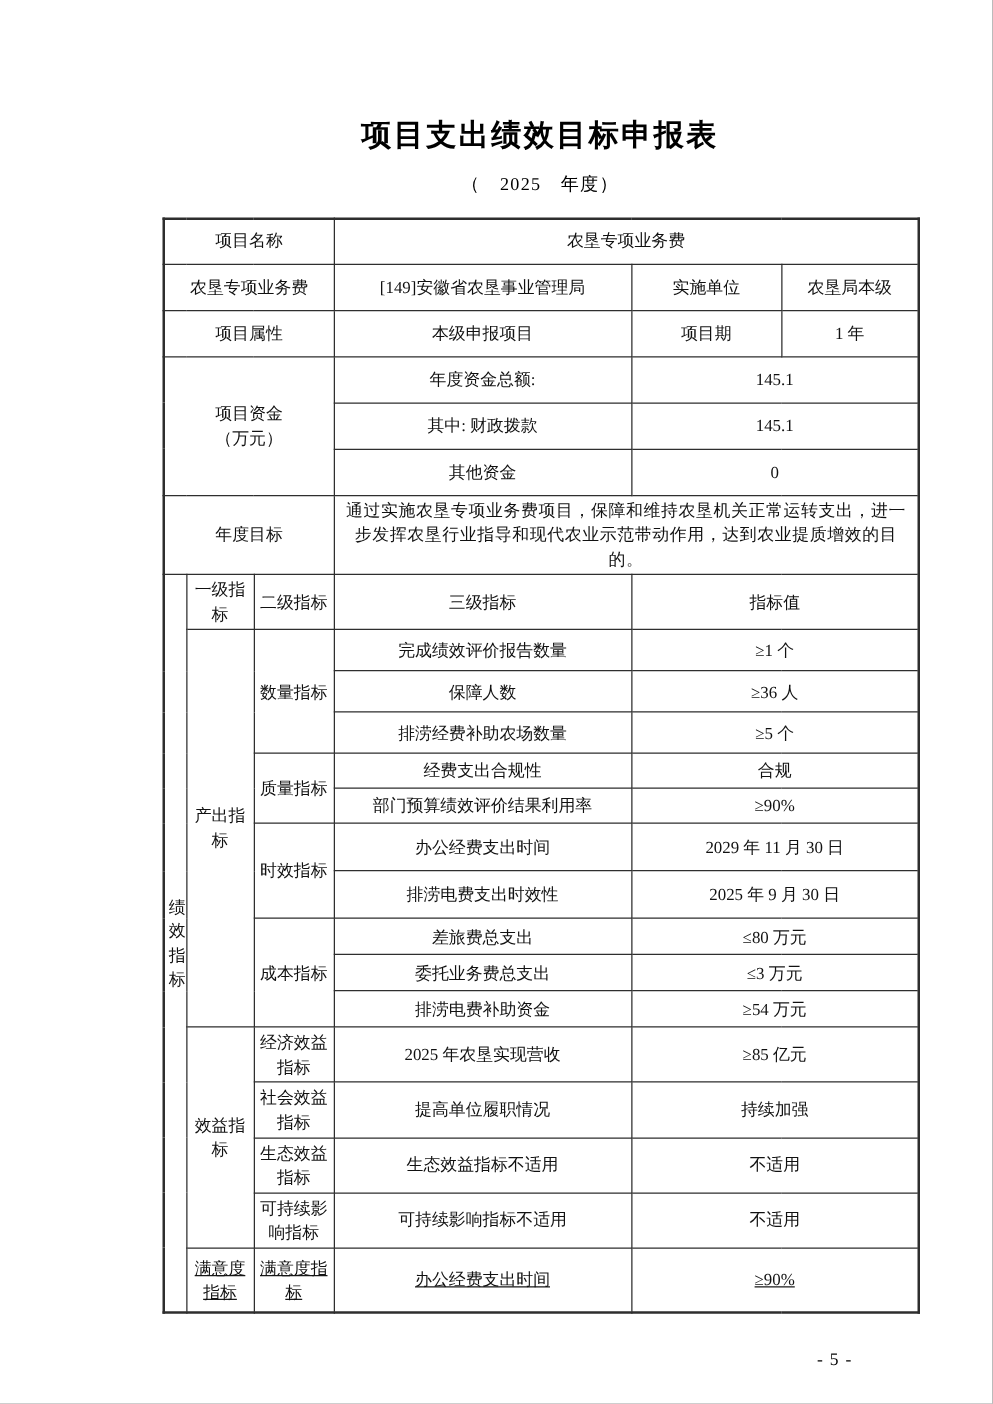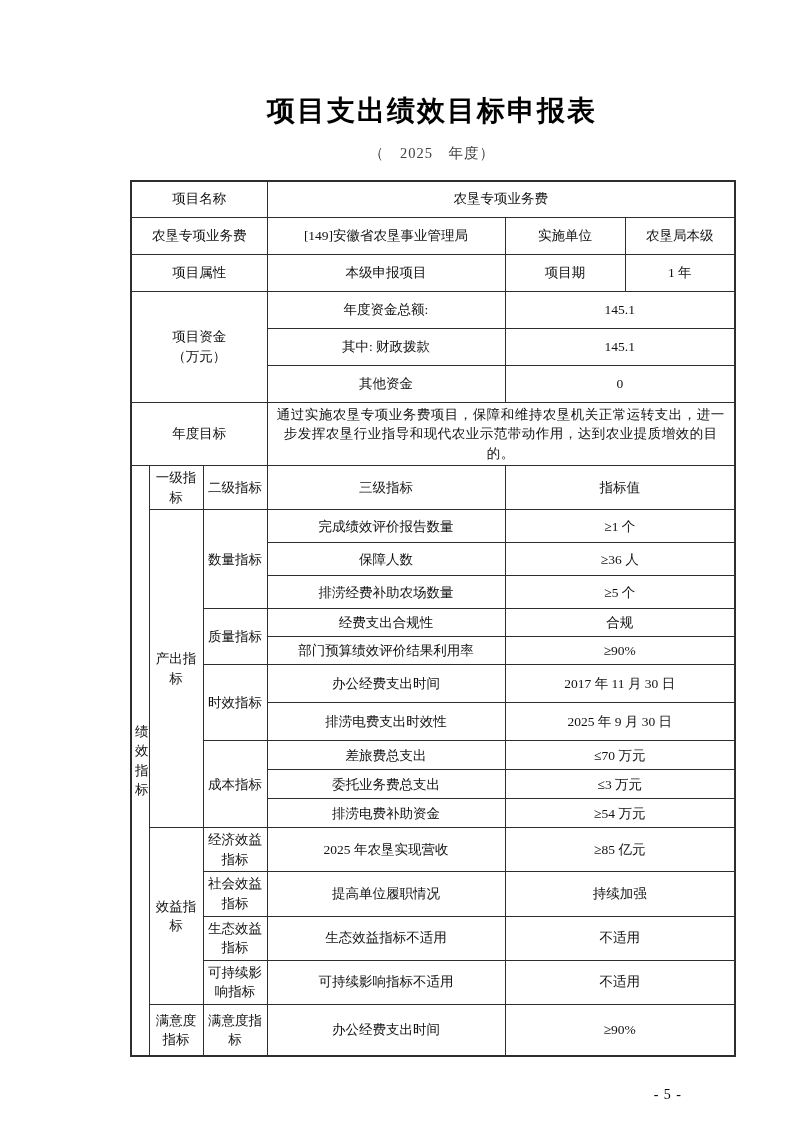--- a/index.html
+++ b/index.html
@@ -5,25 +5,25 @@
   html,body{margin:0;padding:0;background:#888;}
   .page{
     width:794px;height:1123px;background:#ffffff;position:relative;
     font-family:"Liberation Serif","DejaVu Serif",serif;color:#1a1a1a;
     margin:0 auto;overflow:hidden;box-sizing:border-box;
     padding-top:92px;
   }
   .content{margin-left:130px;width:604px;}
   .doc-title{
     font-family:"Liberation Sans","DejaVu Sans",sans-serif;
-    font-size:28px;font-weight:bold;text-align:center;
+    font-size:24px;font-weight:bold;text-align:center;
     letter-spacing:2px;margin:0 0 14px 0;color:#000;
   }
   .doc-subtitle{
-    font-size:14.5px;text-align:center;margin-bottom:17px;color:#404040;
+    font-size:14.5px;text-align:center;margin-bottom:17px;color:#000000;
     letter-spacing:1px;
   }
   table.decl{
     border-collapse:collapse;table-layout:fixed;width:604px;
     border:2px solid #2e2e2e;
   }
   table.decl td{
     border:1px solid #2e2e2e;font-size:13.5px;text-align:center;
     vertical-align:middle;padding:2px 3px;line-height:1.45;color:#111;
     overflow:hidden;
@@ -34,21 +34,21 @@
     text-align:left;vertical-align:top;padding:5px 8px 5px 9px;
     line-height:1.65;letter-spacing:0.5px;margin-left:28px;
   }
   td.prewrap{white-space:pre-line;}
   td.side{
     padding:0 2px;line-height:1.6;font-size:13.5px;word-break:break-all;
   }
   tr.h36{height:36px;} tr.h37{height:37px;} tr.h58{height:58px;}
   tr.h40{height:40px;} tr.h33{height:33px;} tr.h28{height:28px;}
   tr.h38{height:38px;} tr.h29{height:29px;} tr.h44{height:44px;}
-  tr.h52{height:52px;}
+  tr.h52{height:52px;text-decoration:underline;}
   .pagenum{
     margin-top:30px;text-align:right;padding-right:52px;
     font-size:14px;color:#000;letter-spacing:1px;
   }
 </style>
 </head>
 <body>
 
 <div class="page">
   <div class="content">
@@ -128,30 +128,30 @@
           <td>经费支出合规性</td>
           <td colspan="2">合规</td>
         </tr>
         <tr class="h28">
           <td>部门预算绩效评价结果利用率</td>
           <td colspan="2">≥90%</td>
         </tr>
         <tr class="h38">
           <td rowspan="2">时效指标</td>
           <td>办公经费支出时间</td>
-          <td colspan="2">2017 年 11 月 30 日</td>
+          <td colspan="2">2029 年 11 月 30 日</td>
         </tr>
         <tr class="h38">
           <td>排涝电费支出时效性</td>
           <td colspan="2">2025 年 9 月 30 日</td>
         </tr>
         <tr class="h29">
           <td rowspan="3">成本指标</td>
           <td>差旅费总支出</td>
-          <td colspan="2">≤70 万元</td>
+          <td colspan="2">≤80 万元</td>
         </tr>
         <tr class="h29">
           <td>委托业务费总支出</td>
           <td colspan="2">≤3 万元</td>
         </tr>
         <tr class="h29">
           <td>排涝电费补助资金</td>
           <td colspan="2">≥54 万元</td>
         </tr>
         <tr class="h44">

